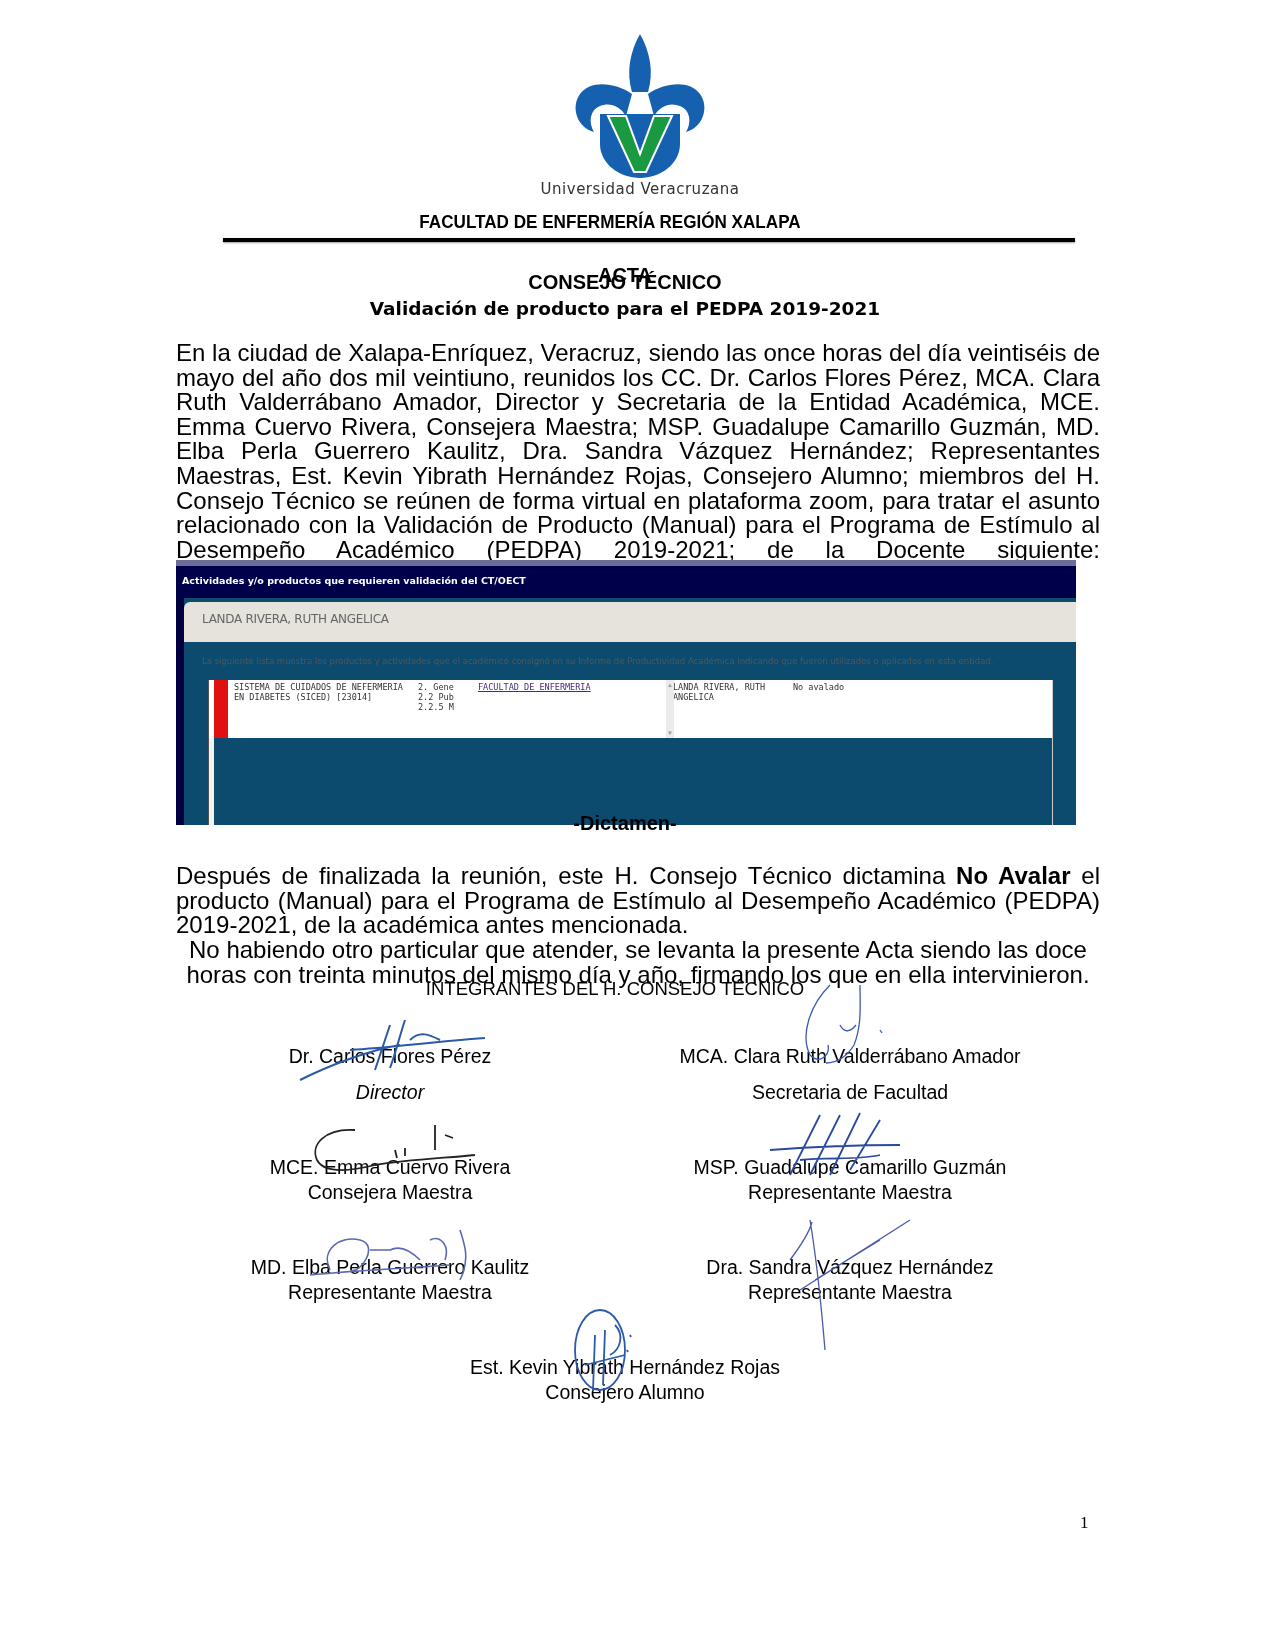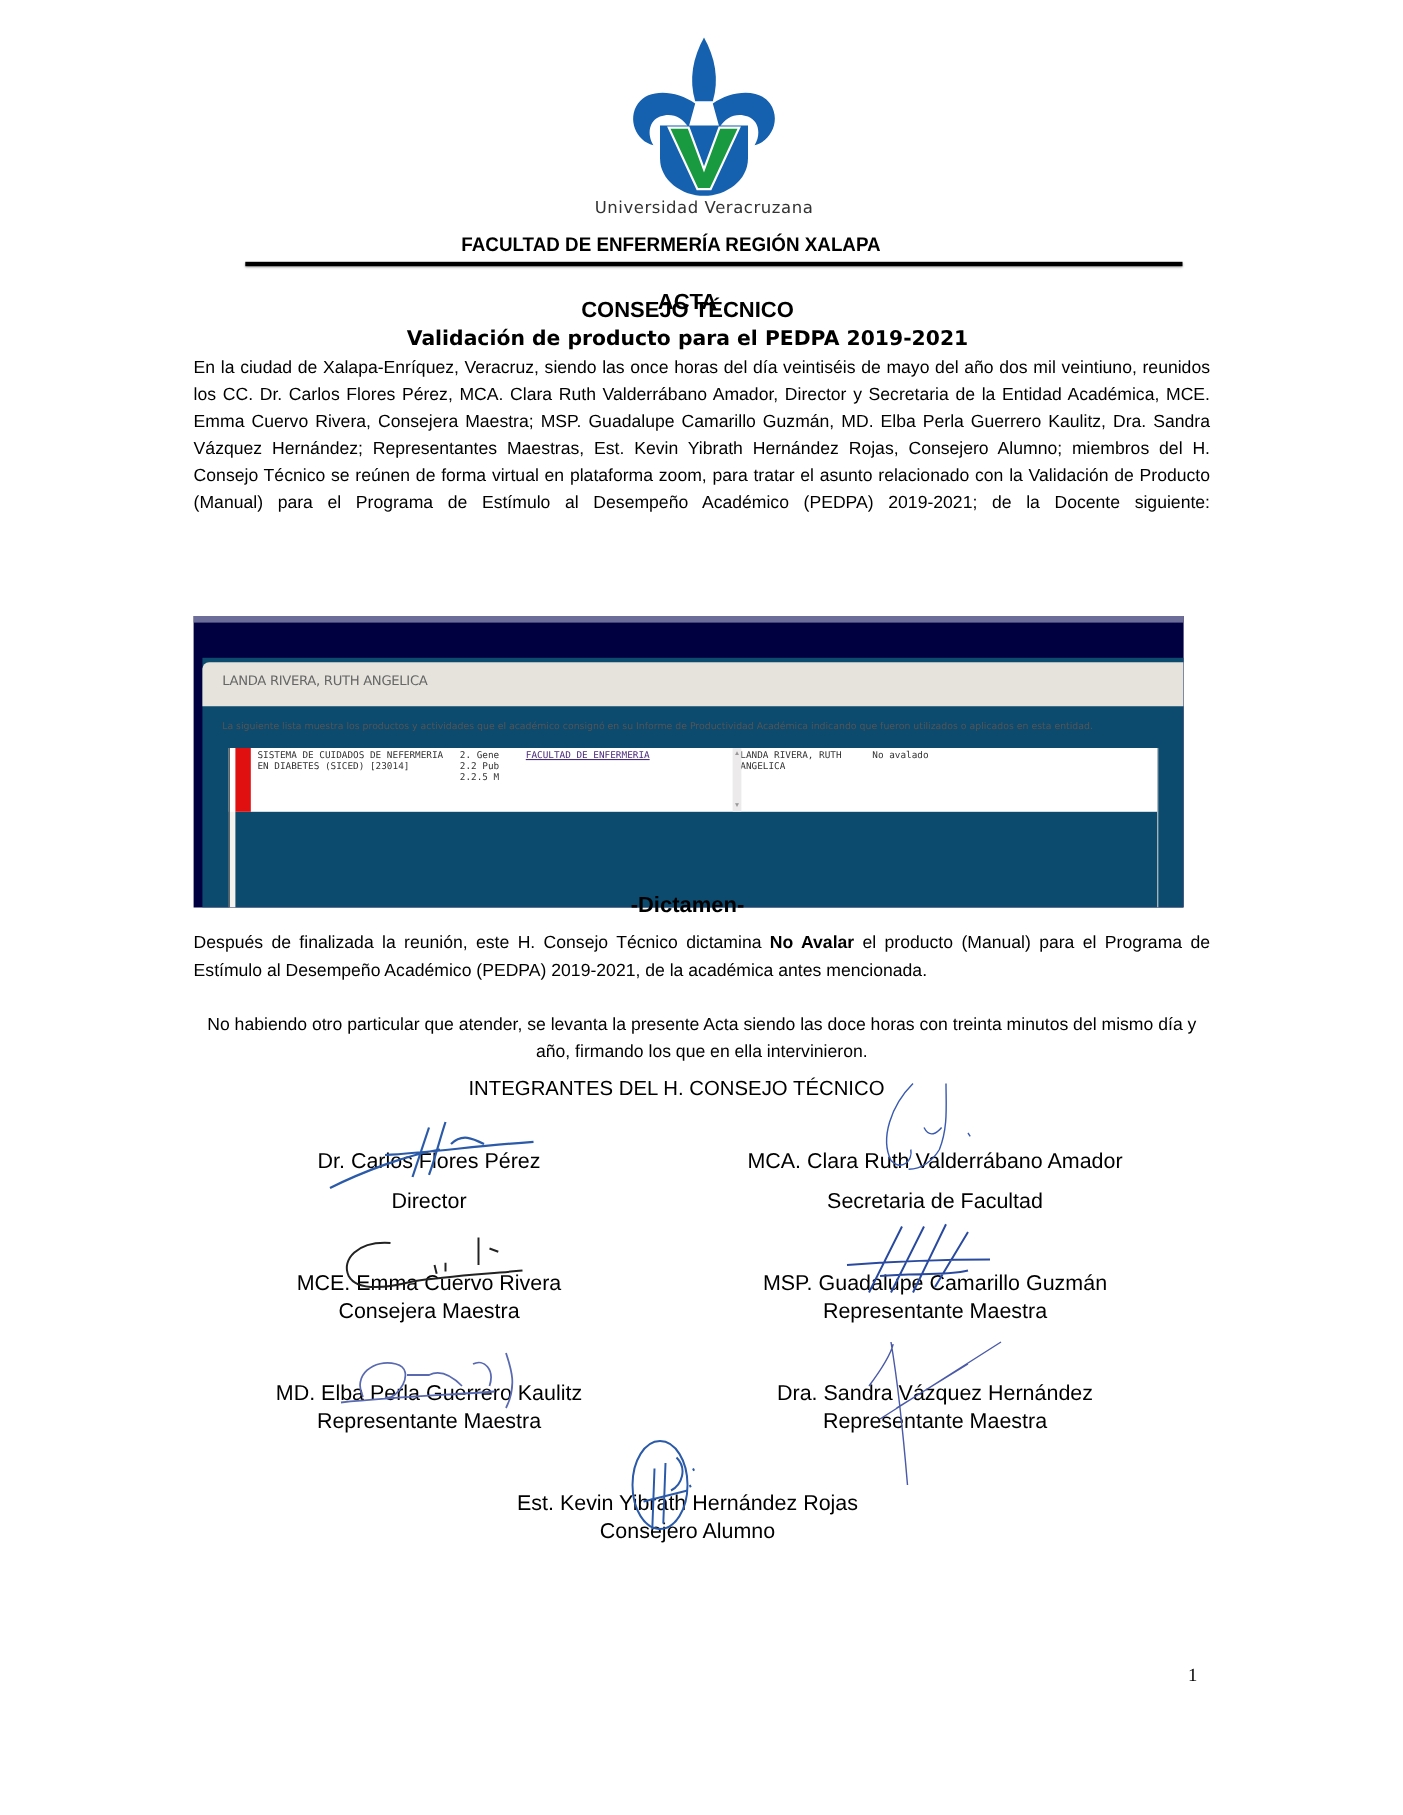--- a/index.html
+++ b/index.html
@@ -16,21 +16,21 @@
   .faculty { left: 160px; top: 212px; width: 900px; text-align: center;
              font-weight: bold; font-size: 18px; font-family: "Liberation Sans", sans-serif; transform: scaleX(0.95); }
   .rule { left: 223px; top: 238px; width: 852px; height: 4px; background: #000;
           box-shadow: 0 1px 2px rgba(0,0,0,0.4); }
   .acta { left: 160px; top: 244px; width: 930px; text-align: center; font-weight: bold; font-size: 20px; margin-top: 20px; }
   .consejo { left: 160px; top: 271px; width: 930px; text-align: center; font-weight: bold; font-size: 20px; }
   .validacion { left: 160px; top: 298px; width: 930px; text-align: center; font-weight: bold; font-size: 20px;
                 font-family: "DejaVu Sans", sans-serif; font-size: 18.5px; }
 
   
-  .para { left: 176px; width: 924px; font-size: 16px; line-height: 24.6px; text-align: justify; }
+  .para { left: 176px; width: 924px; font-size: 24px; line-height: 24.6px; text-align: justify; margin-top: 18px; }
   .para1 { top: 323px; }
   .para1::after { content: ""; display: inline-block; width: 100%; }
 
   
   .shot { left: 176px; top: 560px; width: 900px; height: 265px; background: #000040; overflow: hidden; }
   .shot-topbar { position: absolute; left: 0; top: 0; width: 900px; height: 6px; background: #6d6d9a; }
   .shot-titlebar { position: absolute; left: 0; top: 6px; width: 900px; height: 30px; background: #00004a;
                    color: #fff; font-size: 9.5px; font-weight: bold; line-height: 30px; padding-left: 6px;
                    font-family: "DejaVu Sans", sans-serif; box-sizing: border-box; }
   .shot-inner { position: absolute; left: 8px; top: 38px; width: 892px; height: 227px; background: #0c4a6e; }
@@ -95,20 +95,21 @@
 <div class="abs faculty">FACULTAD DE ENFERMERÍA REGIÓN XALAPA</div>
 <div class="abs rule"></div>
 <div class="abs acta">ACTA</div>
 <div class="abs consejo">CONSEJO TÉCNICO</div>
 <div class="abs validacion">Validación de producto para el PEDPA 2019-2021</div>
 
 <div class="abs para para1">En la ciudad de Xalapa-Enríquez, Veracruz, siendo las once horas del día veintiséis de mayo del año dos mil veintiuno, reunidos los CC. Dr. Carlos Flores Pérez, MCA. Clara Ruth Valderrábano Amador, Director y Secretaria de la Entidad Académica, MCE. Emma Cuervo Rivera, Consejera Maestra; MSP. Guadalupe Camarillo Guzmán, MD. Elba Perla Guerrero Kaulitz, Dra. Sandra Vázquez Hernández; Representantes Maestras, Est. Kevin Yibrath Hernández Rojas, Consejero Alumno; miembros del H. Consejo Técnico se reúnen de forma virtual en plataforma zoom, para tratar el asunto relacionado con la Validación de Producto (Manual) para el Programa de Estímulo al Desempeño Académico (PEDPA) 2019-2021; de la Docente siguiente:</div>
 
 <div class="abs shot">
   <div class="shot-topbar"></div>
+  <div class="shot-titlebar">Actividades y/o productos que requieren validación del CT/OECT</div>
   <div class="shot-inner">
     <div class="shot-header">
       <div class="shot-name">LANDA RIVERA, RUTH ANGELICA</div>
       <div class="shot-desc">La siguiente lista muestra los productos y actividades que el académico consignó en su Informe de Productividad Académica indicando que fueron utilizados o aplicados en esta entidad.</div>
     </div>
     <div class="shot-table">
       <div class="left-gutter"></div>
       <div class="td-area">
         <div class="td" style="left:26px;">SISTEMA DE CUIDADOS DE NEFERMERIA
 EN DIABETES (SICED) [23014]</div>
@@ -131,21 +132,21 @@
   </div>
 </div>
 
 <div class="abs dictamen">-Dictamen-</div>
 <div class="abs para para2"><span>Después de finalizada la reunión, este H. Consejo Técnico dictamina </span><b>No Avalar</b><span> el producto (Manual) para el Programa de Estímulo al Desempeño Académico (PEDPA) 2019-2021, de la académica antes mencionada.</span></div>
 <div class="abs para para3" style="text-align:center;">No habiendo otro particular que atender, se levanta la presente Acta siendo las doce horas con treinta minutos del mismo día y año, firmando los que en ella intervinieron.</div>
 
 <div class="abs integrantes">INTEGRANTES DEL H. CONSEJO TÉCNICO</div>
 
 <div class="sig-name col-left" style="top:1045px;">Dr. Carlos Flores Pérez</div>
-<div class="sig-role col-left" style="top:1081px;">Director</div>
+<div class="sig-role col-left" style="top:1081px;font-style:italic;">Director</div>
 
 <div class="sig-name col-right" style="top:1045px;">MCA. Clara Ruth Valderrábano Amador</div>
 <div class="sig-role col-right" style="top:1081px;">Secretaria de Facultad</div>
 
 <div class="sig-name col-left" style="top:1156px;">MCE. Emma Cuervo Rivera</div>
 <div class="sig-role col-left" style="top:1181px;">Consejera Maestra</div>
 
 <div class="sig-name col-right" style="top:1156px;">MSP. Guadalupe Camarillo Guzmán</div>
 <div class="sig-role col-right" style="top:1181px;">Representante Maestra</div>
 

